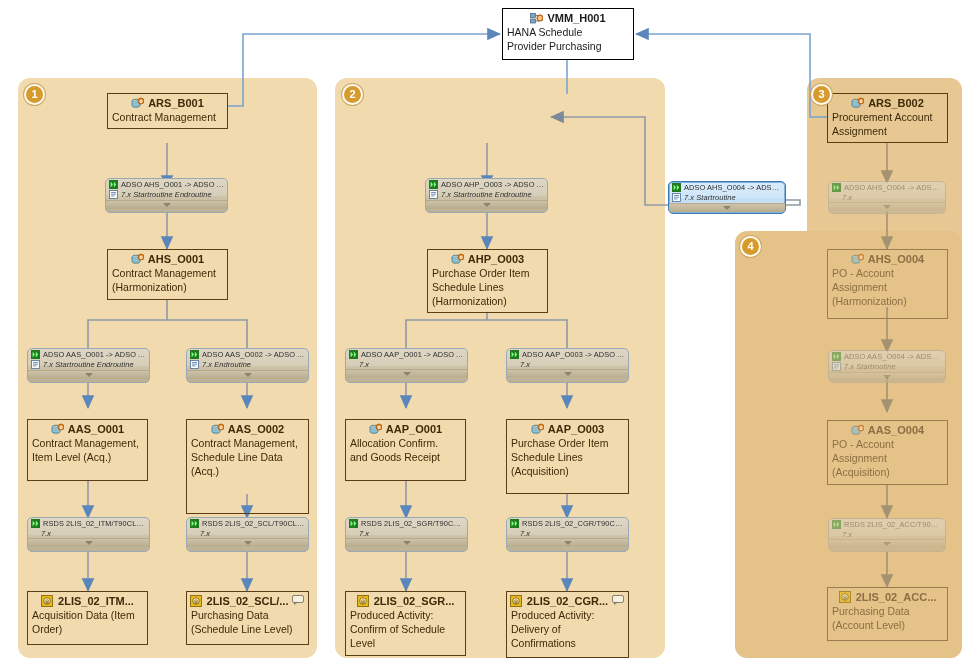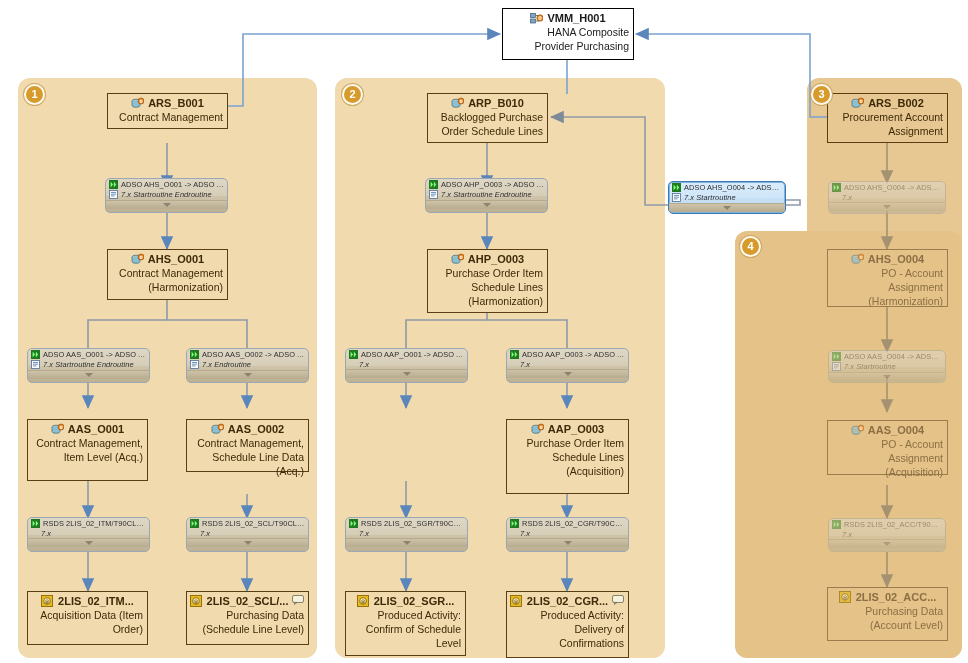--- a/index.html
+++ b/index.html
@@ -47,21 +47,21 @@
     pointer-events: none;
     z-index: 5;
   }
   
   .obj {
     position: absolute;
     background: transparent;
     border: 1px solid #5b3d12;
     z-index: 20;
     padding: 3px 4px 4px 4px;
-    text-align: right;
+    text-align: left;
   }
   .obj .ttl {
     font-size: 11px;
     font-weight: bold;
     color: #3e2a08;
     white-space: nowrap;
     display: flex;
     align-items: center;
     justify-content: center;
     gap: 4px;
@@ -218,21 +218,21 @@
         <svg width="13" height="13" viewBox="0 0 13 13">
           <rect x="0.5" y="1.5" width="5" height="4" fill="#7aa7c7" stroke="#3c5a70" stroke-width=".7"></rect>
           <rect x="0.5" y="7" width="5" height="4" fill="#7aa7c7" stroke="#3c5a70" stroke-width=".7"></rect>
           <path d="M6 3.5 L9 3.5 M6 9 L9 9" stroke="#3c5a70" stroke-width=".8"></path>
           <circle cx="10" cy="6" r="3.2" fill="#e8821a" stroke="#9c5206" stroke-width=".7"></circle>
           <text x="10" y="8.4" font-size="5" fill="#fff" text-anchor="middle" font-family="DejaVu Sans">0</text>
         </svg>
       </span>
       <span>VMM_H001</span>
     </div>
-    <div class="dsc">HANA Composite</div>
+    <div class="dsc">HANA Schedule</div>
     <div class="dsc">Provider Purchasing</div>
   </div>
 
   <div class="obj" style="left:107px; top:93px; width:121px; height:36px;">
     <div class="ttl">
       <span class="ico">
         <svg width="13" height="13" viewBox="0 0 13 13">
           <ellipse cx="5" cy="4" rx="4" ry="1.8" fill="#9dc9d8" stroke="#3c6a78" stroke-width=".7"></ellipse>
           <path d="M1 4 v4.5 a4 1.8 0 0 0 8 0 V4" fill="#8cbfd0" stroke="#3c6a78" stroke-width=".7"></path>
           <circle cx="10" cy="4" r="3" fill="#e8821a" stroke="#9c5206" stroke-width=".7"></circle>
@@ -335,21 +335,21 @@
             <circle cx="10" cy="4" r="3" fill="#e8821a" stroke="#9c5206" stroke-width=".7"></circle>
             <text x="10" y="6" font-size="4.5" fill="#fff" text-anchor="middle" font-family="DejaVu Sans">0</text>
           </svg>
       </span>
       <span>AAS_O001</span>
     </div>
     <div class="dsc">Contract Management,</div>
     <div class="dsc">Item Level (Acq.)</div>
   </div>
 
-  <div class="obj" style="left:186px; top:419px; width:123px; height:53px;">
+  <div class="obj" style="left:186px; top:419px; width:123px; height:95px;">
     <div class="ttl">
       <span class="ico">
         <svg width="13" height="13" viewBox="0 0 13 13">
             <ellipse cx="5" cy="4" rx="4" ry="1.8" fill="#9dc9d8" stroke="#3c6a78" stroke-width=".7"></ellipse>
             <path d="M1 4 v4.5 a4 1.8 0 0 0 8 0 V4" fill="#8cbfd0" stroke="#3c6a78" stroke-width=".7"></path>
             <circle cx="10" cy="4" r="3" fill="#e8821a" stroke="#9c5206" stroke-width=".7"></circle>
             <text x="10" y="6" font-size="4.5" fill="#fff" text-anchor="middle" font-family="DejaVu Sans">0</text>
           </svg>
       </span>
       <span>AAS_O002</span>
@@ -420,35 +420,20 @@
         <svg width="12" height="10" viewBox="0 0 12 10">
             <rect x="0.5" y="0.5" width="11" height="7" rx="1.5" fill="#f6f0dd" stroke="#6f6a55" stroke-width=".8"></rect>
             <path d="M2.5 7.4 L2.5 9.4 L5 7.4 z" fill="#f6f0dd" stroke="#6f6a55" stroke-width=".8"></path>
           </svg>
       </span>
     </div>
     <div class="dsc">Purchasing Data</div>
     <div class="dsc">(Schedule Line Level)</div>
   </div>
 
-  <div class="obj" style="left:427px; top:93px; width:121px; height:50px;">
-    <div class="ttl">
-      <span class="ico">
-        <svg width="13" height="13" viewBox="0 0 13 13">
-            <ellipse cx="5" cy="4" rx="4" ry="1.8" fill="#9dc9d8" stroke="#3c6a78" stroke-width=".7"></ellipse>
-            <path d="M1 4 v4.5 a4 1.8 0 0 0 8 0 V4" fill="#8cbfd0" stroke="#3c6a78" stroke-width=".7"></path>
-            <circle cx="10" cy="4" r="3" fill="#e8821a" stroke="#9c5206" stroke-width=".7"></circle>
-            <text x="10" y="6" font-size="4.5" fill="#fff" text-anchor="middle" font-family="DejaVu Sans">0</text>
-          </svg>
-      </span>
-      <span>ARP_B010</span>
-    </div>
-    <div class="dsc">Backlogged Purchase</div>
-    <div class="dsc">Order Schedule Lines</div>
-  </div>
 
   <div class="tf" style="left:425px; top:178px; width:123px; height:35px;">
     <div class="row">
       <span class="ico" style="width:9px;height:9px;">
         <svg width="9" height="9" viewBox="0 0 9 9">
             <rect x="0" y="0" width="9" height="9" fill="#1f7a1f"></rect>
             <path d="M1.6 1.6 L4 4.5 L1.6 7.4 z M4.8 1.6 L7.2 4.5 L4.8 7.4 z" fill="#7dff7d"></path>
           </svg>
       </span>
       <span class="txt">ADSO AHP_O003 -&gt; ADSO AR...</span>
@@ -507,20 +492,35 @@
           </svg>
       </span>
       <span class="txt">ADSO AAP_O003 -&gt; ADSO AH...</span>
     </div>
     <div class="row r2" style="padding-left:13px;">
       <span class="txt">7.x</span>
     </div>
     <div class="grip" style="margin-top:0;"></div>
   </div>
 
+  <div class="obj" style="left:345px; top:419px; width:121px; height:62px;">
+    <div class="ttl">
+      <span class="ico">
+        <svg width="13" height="13" viewBox="0 0 13 13">
+            <ellipse cx="5" cy="4" rx="4" ry="1.8" fill="#9dc9d8" stroke="#3c6a78" stroke-width=".7"></ellipse>
+            <path d="M1 4 v4.5 a4 1.8 0 0 0 8 0 V4" fill="#8cbfd0" stroke="#3c6a78" stroke-width=".7"></path>
+            <circle cx="10" cy="4" r="3" fill="#e8821a" stroke="#9c5206" stroke-width=".7"></circle>
+            <text x="10" y="6" font-size="4.5" fill="#fff" text-anchor="middle" font-family="DejaVu Sans">0</text>
+          </svg>
+      </span>
+      <span>AAP_O001</span>
+    </div>
+    <div class="dsc">Allocation Confirm.</div>
+    <div class="dsc">and Goods Receipt</div>
+  </div>
 
   <div class="obj" style="left:506px; top:419px; width:123px; height:75px;">
     <div class="ttl">
       <span class="ico">
         <svg width="13" height="13" viewBox="0 0 13 13">
             <ellipse cx="5" cy="4" rx="4" ry="1.8" fill="#9dc9d8" stroke="#3c6a78" stroke-width=".7"></ellipse>
             <path d="M1 4 v4.5 a4 1.8 0 0 0 8 0 V4" fill="#8cbfd0" stroke="#3c6a78" stroke-width=".7"></path>
             <circle cx="10" cy="4" r="3" fill="#e8821a" stroke="#9c5206" stroke-width=".7"></circle>
             <text x="10" y="6" font-size="4.5" fill="#fff" text-anchor="middle" font-family="DejaVu Sans">0</text>
           </svg>
@@ -649,21 +649,21 @@
           </svg>
       </span>
       <span class="txt">ADSO AHS_O004 -&gt; ADSO AR...</span>
     </div>
     <div class="row r2" style="padding-left:13px;">
       <span class="txt">7.x</span>
     </div>
     <div class="grip" style="margin-top:0;"></div>
   </div>
 
-  <div class="obj faded" style="left:827px; top:249px; width:121px; height:58px;">
+  <div class="obj faded" style="left:827px; top:249px; width:121px; height:70px;">
     <div class="ttl">
       <span class="ico" style="opacity:.65">
         <svg width="13" height="13" viewBox="0 0 13 13">
             <ellipse cx="5" cy="4" rx="4" ry="1.8" fill="#9dc9d8" stroke="#3c6a78" stroke-width=".7"></ellipse>
             <path d="M1 4 v4.5 a4 1.8 0 0 0 8 0 V4" fill="#8cbfd0" stroke="#3c6a78" stroke-width=".7"></path>
             <circle cx="10" cy="4" r="3" fill="#e8821a" stroke="#9c5206" stroke-width=".7"></circle>
             <text x="10" y="6" font-size="4.5" fill="#fff" text-anchor="middle" font-family="DejaVu Sans">0</text>
           </svg>
       </span>
       <span>AHS_O004</span>
@@ -688,21 +688,21 @@
         <svg width="9" height="9" viewBox="0 0 9 9">
             <rect x="0.5" y="0.5" width="8" height="8" fill="#fafafa" stroke="#4a6f9c" stroke-width=".8"></rect>
             <path d="M2 2.5 h5 M2 4.2 h5 M2 5.9 h3.5" stroke="#3b6aa0" stroke-width=".7"></path>
           </svg>
       </span>
       <span class="txt">7.x Startroutine</span>
     </div>
     <div class="grip"></div>
   </div>
 
-  <div class="obj faded" style="left:827px; top:420px; width:121px; height:55px;">
+  <div class="obj faded" style="left:827px; top:420px; width:121px; height:65px;">
     <div class="ttl">
       <span class="ico" style="opacity:.65">
         <svg width="13" height="13" viewBox="0 0 13 13">
             <ellipse cx="5" cy="4" rx="4" ry="1.8" fill="#9dc9d8" stroke="#3c6a78" stroke-width=".7"></ellipse>
             <path d="M1 4 v4.5 a4 1.8 0 0 0 8 0 V4" fill="#8cbfd0" stroke="#3c6a78" stroke-width=".7"></path>
             <circle cx="10" cy="4" r="3" fill="#e8821a" stroke="#9c5206" stroke-width=".7"></circle>
             <text x="10" y="6" font-size="4.5" fill="#fff" text-anchor="middle" font-family="DejaVu Sans">0</text>
           </svg>
       </span>
       <span>AAS_O004</span>

